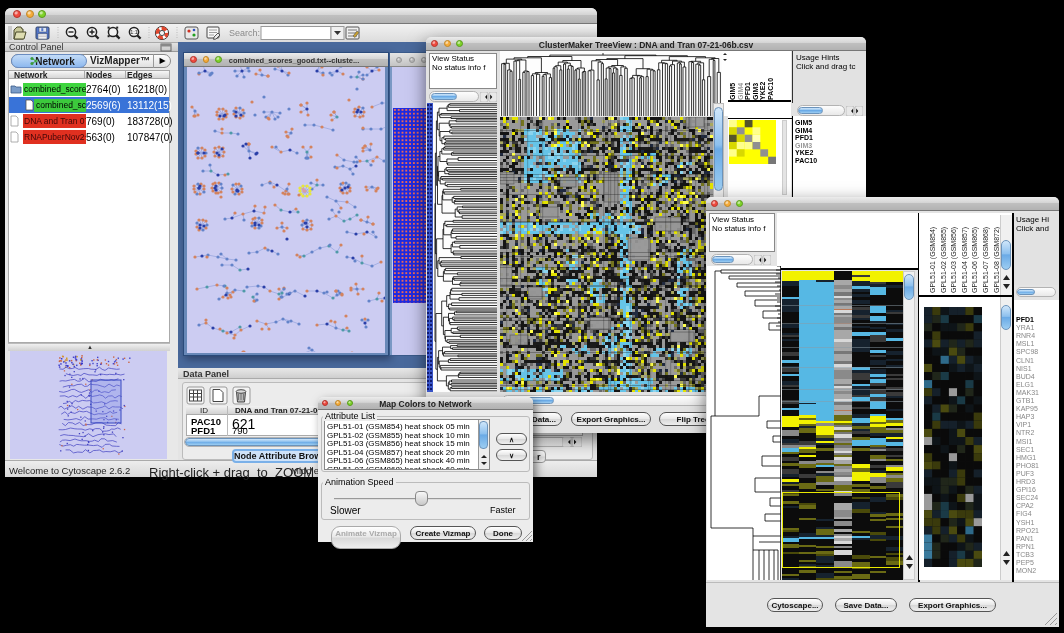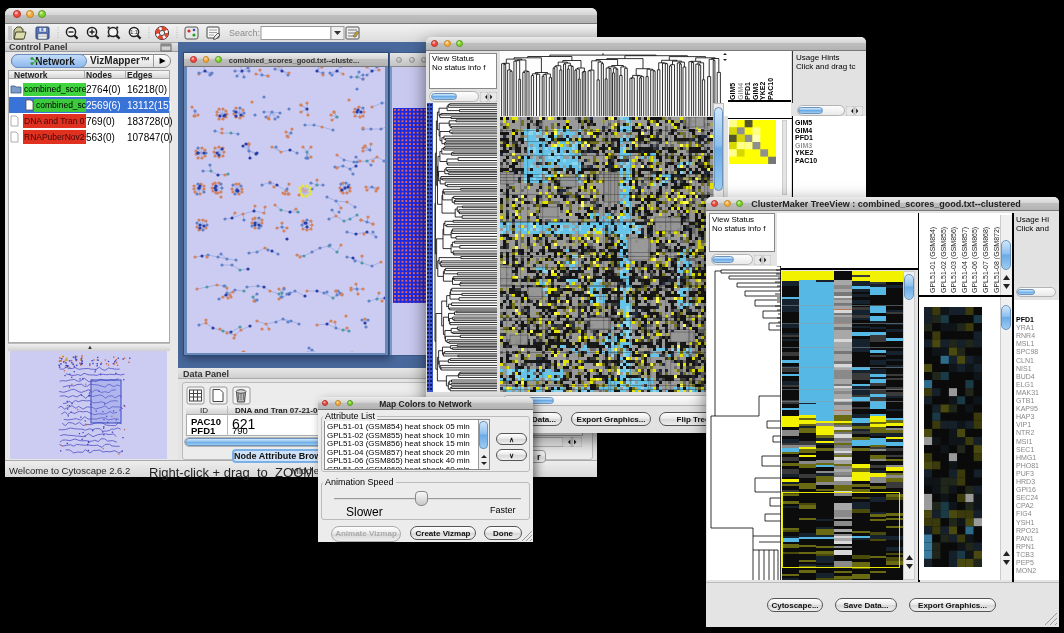--- a/index.html
+++ b/index.html
@@ -57,21 +57,21 @@
       <path d="M209 13l4-4 2 2-4 4-2.4.4z" fill="#e8e8e8" stroke="#333" stroke-width=".8"></path>
       <text x="224" y="12" font-size="9" fill="#8a8a8a" font-family="Liberation Sans">Search:</text>
       <rect x="256" y="2.5" width="70" height="13" fill="#fff" stroke="#999"></rect>
       <rect x="326" y="2.5" width="13" height="13" fill="#f0f0f0" stroke="#999"></rect>
       <path d="M329 7l3.5 4 3.5-4z" fill="#333"></path>
       <rect x="341" y="3" width="13" height="12" rx="1" fill="#f0f0f0" stroke="#555"></rect>
       <path d="M343 6h9M343 9h9M343 12h9" stroke="#777" stroke-width="1"></path>
       <path d="M348 12l4-5 2 1.5-4 5z" fill="#c8a030" stroke="#555" stroke-width=".6"></path>
     </svg>
     <div class="a" style="left:0;top:34px;width:173px;height:10px;background:linear-gradient(#e2e2e2,#c8c8c8);border-top:1px solid #aaa;border-bottom:1px solid #999"></div>
-    <div class="a" style="left:4px;top:34px;font-size:9px;font-weight:bold;color:#333">Control Panel</div>
+    <div class="a" style="left:4px;top:34px;font-size:9px;font-weight:normal;color:#333">Control Panel</div>
     <svg class="a" style="left:155px;top:35px" width="12" height="9">
       <rect x="1" y="1" width="10" height="7" fill="none" stroke="#666"></rect>
       <rect x="1" y="1" width="10" height="2.5" fill="#888"></rect>
     </svg>
     <div class="a" style="left:3px;top:44px;width:170px;height:425px;background:#e8e8e8"></div>
     <div class="a" style="left:6px;top:46px;width:160px;height:14px;background:linear-gradient(#fdfdfd,#e0e0e0);border:1px solid #8a8a8a;border-radius:7px"></div>
     <div class="a" style="left:6px;top:46px;width:76px;height:14px;background:linear-gradient(#c3dcf8,#8db8ee);border:1px solid #6a8cc0;border-radius:7px;font-size:10px;font-weight:bold;color:#1a1a1a;text-align:center;line-height:14px;padding-left:12px">Network</div>
     <svg class="a" style="left:24px;top:48px" width="10" height="10">
       <circle cx="3" cy="2.5" r="1.6" fill="#3a9a3a"></circle>
       <circle cx="3" cy="7.5" r="1.6" fill="#3a9a3a"></circle>
@@ -905,20 +905,21 @@
       <path d="M14.399999999999999 5.0l-2.4 -2.5v5.0z" fill="#111"></path>
     </svg>
     <div class="a" style="left:227px;top:441px;width:92px;height:14px;background:#cfe2f8;border:2px solid #7ab0e8;border-radius:4px;font-size:9px;font-weight:bold;color:#111;text-align:center;line-height:11px;white-space:nowrap;overflow:hidden">Node Attribute Brows</div>
     <div class="a pill" style="left:495px;top:442px;width:46px;height:13px;font-size:9px;line-height:13px;border-radius:4px;border-color:#999;overflow:hidden;text-align:left;padding-left:36px;font-weight:bold">r</div>
   </div>
 <div class="a win" style="left:426px;top:37px;width:440px;height:396px;background:#e2e2e2;border-radius:5px 5px 0 0">
     <div class="a tbar" style="left:0;top:0;width:440px;height:14px"></div>
     <div class="tl" style="left:5.0px;top:2.5px;width:7.0px;height:7.0px;background:radial-gradient(circle at 35% 30%,#fff8 0 18%,transparent 40%),#f04a3f;border:1px solid #b3352c"></div>
     <div class="tl" style="left:17.5px;top:2.5px;width:7.0px;height:7.0px;background:radial-gradient(circle at 35% 30%,#fff8 0 18%,transparent 40%),#f6ac3a;border:1px solid #c08729"></div>
     <div class="tl" style="left:30.0px;top:2.5px;width:7.0px;height:7.0px;background:radial-gradient(circle at 35% 30%,#fff8 0 18%,transparent 40%),#7fd32a;border:1px solid #5a9a1f"></div>
+    <div class="a tt" style="left:55px;top:2.5px;width:330px;font-size:8.5px">ClusterMaker TreeView : DNA and Tran 07-21-06b.csv</div>
     <div class="a" style="left:3px;top:16px;width:68px;height:36px;background:#fff;border:1px solid #888"></div>
     <div class="a" style="left:6px;top:17px;font-size:8px;color:#000;line-height:9px">View Status<br>No status info f</div>
     <div class="a sbtrack" style="left:3px;top:54px;width:50px;height:11px"></div>
     <div class="a sbthumb" style="left:5px;top:56px;width:26px;height:7px"></div>
     <svg class="a" style="left:54px;top:55px" width="17" height="10" xmlns="http://www.w3.org/2000/svg">
       <rect x="0" y="0" width="8.0" height="10" rx="2" fill="#e8e8e8" stroke="#aaa" stroke-width="0.6"></rect>
       <rect x="9.0" y="0" width="8.0" height="10" rx="2" fill="#e8e8e8" stroke="#aaa" stroke-width="0.6"></rect>
       <path d="M5.1 5.0l2.04 -2.5v5.0z" fill="#111"></path>
       <path d="M12.24 5.0l-2.04 -2.5v5.0z" fill="#111"></path>
     </svg>
@@ -1056,35 +1057,34 @@
     <svg class="a" style="left:162px;top:56px" width="8" height="14" xmlns="http://www.w3.org/2000/svg">
       <path d="M4.0 2L7 5.0H1z" fill="#222"></path>
       <path d="M4.0 12L7 9.0H1z" fill="#222"></path>
     </svg>
     <div class="a pill" style="left:178px;top:36px;width:31px;height:12px;font-size:7px;line-height:12px">∧</div>
     <div class="a pill" style="left:178px;top:52px;width:31px;height:12px;font-size:7px;line-height:12px">∨</div>
     <div class="a" style="left:5px;top:80px;font-size:9px;color:#000;background:#ececec;padding:0 2px;z-index:3">Animation Speed</div>
     <div class="a" style="left:3px;top:85px;width:209px;height:38px;border:1px solid #bbb;border-radius:3px"></div>
     <div class="a" style="left:16px;top:101px;width:187px;height:2px;background:#999;border-bottom:1px solid #ddd"></div>
     <div class="a" style="left:97px;top:94px;width:13px;height:15px;background:linear-gradient(#f8f8f8,#c8c8c8);border:1px solid #888;border-radius:4px 4px 6px 6px"></div>
-    <div class="a" style="left:28px;top:108px;font-size:12px;color:#000">Slower</div>
+    <div class="a" style="left:12px;top:108px;font-size:10px;color:#000">Slower</div>
     <div class="a" style="left:172px;top:108px;font-size:9px;color:#000">Faster</div>
-    <div class="a pill" style="left:13px;top:129px;width:70px;height:16px;font-size:8px;line-height:14px;color:#aaa;border-color:#aaa">Animate Vizmap</div>
+    <div class="a pill" style="left:13px;top:129px;width:70px;height:23px;font-size:8px;line-height:14px;color:#aaa;border-color:#aaa">Animate Vizmap</div>
     <div class="a pill" style="left:92px;top:129px;width:66px;height:14px;font-size:8px;line-height:14px">Create Vizmap</div>
     <div class="a pill" style="left:166px;top:129px;width:38px;height:14px;font-size:8px;line-height:14px">Done</div>
     <svg class="a" style="left:203px;top:133px" width="12" height="12">
       <path d="M11 1L1 11M11 5L5 11M11 9L9 11" stroke="#999" stroke-width="1"></path>
     </svg>
   </div>
 <div class="a win" style="left:706px;top:197px;width:353px;height:430px;background:#e4e4e4;border-radius:5px 5px 0 0">
     <div class="a tbar" style="left:0;top:0;width:353px;height:14px"></div>
     <div class="tl" style="left:5.0px;top:2.5px;width:7.0px;height:7.0px;background:radial-gradient(circle at 35% 30%,#fff8 0 18%,transparent 40%),#f04a3f;border:1px solid #b3352c"></div>
     <div class="tl" style="left:17.5px;top:2.5px;width:7.0px;height:7.0px;background:radial-gradient(circle at 35% 30%,#fff8 0 18%,transparent 40%),#f6ac3a;border:1px solid #c08729"></div>
     <div class="tl" style="left:30.0px;top:2.5px;width:7.0px;height:7.0px;background:radial-gradient(circle at 35% 30%,#fff8 0 18%,transparent 40%),#7fd32a;border:1px solid #5a9a1f"></div>
-    <div class="a tt" style="left:30px;top:2px;width:300px;font-size:9px">ClusterMaker TreeView : combined_scores_good.txt--clustered</div>
     <div class="a" style="left:3px;top:16px;width:66px;height:39px;background:#fff;border:1px solid #888"></div>
     <div class="a" style="left:6px;top:18px;font-size:8px;color:#000;line-height:9px">View Status<br>No status info f</div>
     <div class="a sbtrack" style="left:5px;top:57px;width:42px;height:11px"></div>
     <div class="a sbthumb" style="left:6px;top:59px;width:22px;height:7px"></div>
     <svg class="a" style="left:48px;top:58px" width="17" height="10" xmlns="http://www.w3.org/2000/svg">
       <rect x="0" y="0" width="8.0" height="10" rx="2" fill="#e8e8e8" stroke="#aaa" stroke-width="0.6"></rect>
       <rect x="9.0" y="0" width="8.0" height="10" rx="2" fill="#e8e8e8" stroke="#aaa" stroke-width="0.6"></rect>
       <path d="M5.1 5.0l2.04 -2.5v5.0z" fill="#111"></path>
       <path d="M12.24 5.0l-2.04 -2.5v5.0z" fill="#111"></path>
     </svg>

